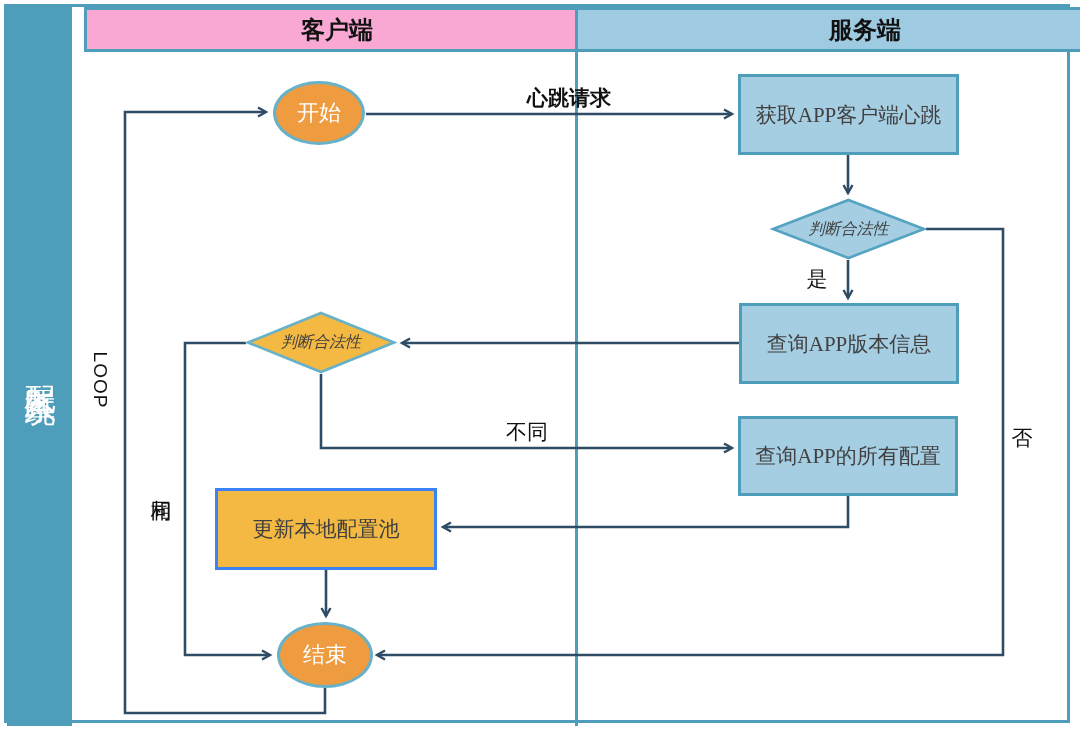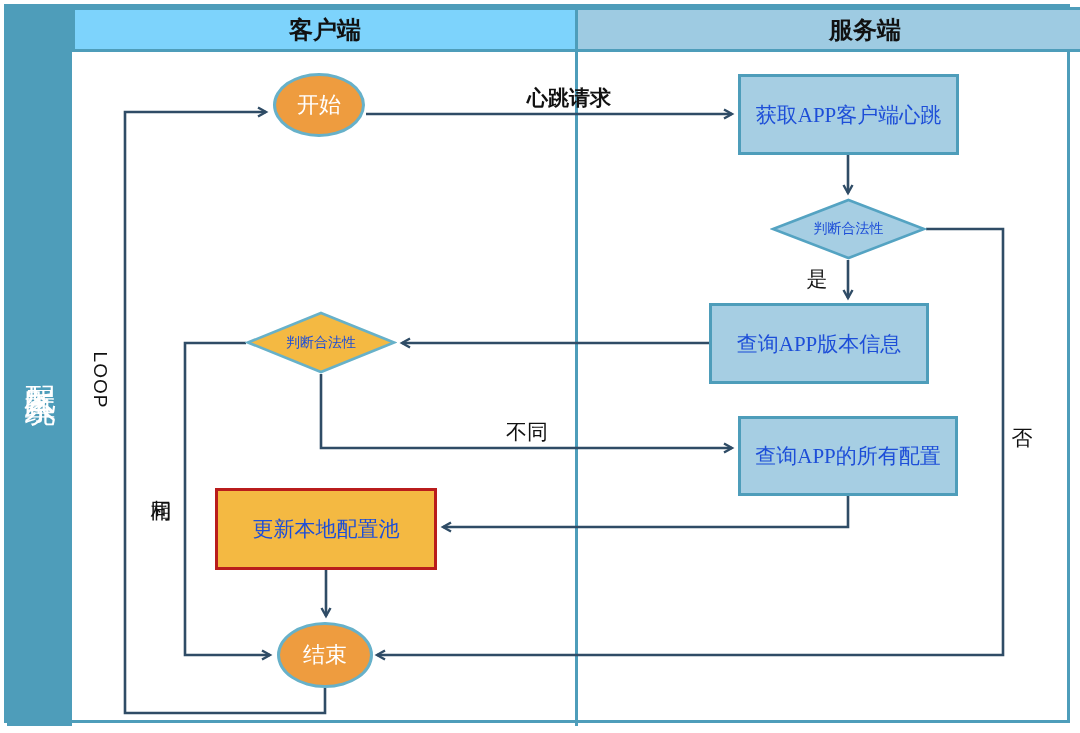--- a/index.html
+++ b/index.html
@@ -18,39 +18,39 @@
     box-sizing:border-box;
   }
   .sidebar-title{
     writing-mode:vertical-rl;text-orientation:upright;
     color:#ffffff;font-size:31px;letter-spacing:3px;font-weight:400;
   }
   .lane-header{
     position:absolute;top:7px;height:45px;display:flex;align-items:center;justify-content:center;
     font-size:24px;font-weight:bold;color:#111;border:3px solid #4E9DBA;box-sizing:border-box;
   }
-  .lane-header.client{left:72px;width:506px;background:#7dd3fc;}
+  .lane-header.client{left:84px;width:506px;background:#f9a8d4;}
   .lane-header.server{left:575px;width:580px;background:#9ECBE2;}
   .lane-divider{
     position:absolute;left:575px;top:50px;width:3px;height:676px;background:#4E9DBA;
   }
   .connectors{position:absolute;left:0;top:0;width:1080px;height:733px;pointer-events:none;}
   .node{
     position:absolute;display:flex;align-items:center;justify-content:center;
     box-sizing:border-box;text-align:center;
   }
-  .node .node-label{position:relative;z-index:2;font-size:21px;color:#1d4ed8;}
+  .node .node-label{position:relative;z-index:2;font-size:21px;color:#404040;}
   .rect-blue{background:#A6CEE3;border:3px solid #4E9DBA;}
-  .rect-orange{background:#F4B942;border:3px solid #b91c1c;}
+  .rect-orange{background:#F4B942;border:3px solid #3b82f6;}
   .ellipse{
     background:#EE9C3F;border:3px solid #67B1C9;border-radius:50%;
   }
   .ellipse .node-label{color:#ffffff;font-size:22px;}
   .diamond svg{position:absolute;left:0;top:0;width:100%;height:100%;z-index:1;}
-  .diamond .node-label{font-size:14px;}
+  .diamond .node-label{font-size:16px;font-style:italic;}
   .edge-label{
     position:absolute;font-size:21px;color:#111;text-align:center;z-index:3;
   }
   .edge-label.vertical{
     writing-mode:vertical-rl;text-orientation:upright;letter-spacing:2px;
   }
   .edge-label.rotated{
     font-family:"Liberation Sans","DejaVu Sans",sans-serif;
     font-size:19px;transform:rotate(90deg);transform-origin:center center;
     letter-spacing:1px;
@@ -88,36 +88,36 @@
       <polyline points="739,343 402,343" marker-end="url(#arrow)"></polyline>
       <polyline points="321,374 321,448 732,448" marker-end="url(#arrow)"></polyline>
       <polyline points="848,488 848,527 443,527" marker-end="url(#arrow)"></polyline>
       <polyline points="326,570 326,616" marker-end="url(#arrow)"></polyline>
       <polyline points="246,343 185,343 185,655 270,655" marker-end="url(#arrow)"></polyline>
       <polyline points="926,229 1003,229 1003,655 377,655" marker-end="url(#arrow)"></polyline>
       <polyline points="325,688 325,713 125,713 125,112 266,112" marker-end="url(#arrow)"></polyline>
     </g>
   </svg>
 
-  <div class="node ellipse" style="left:273px;top:73px;width:92px;height:64px;">
+  <div class="node ellipse" style="left:273px;top:81px;width:92px;height:64px;">
     <span class="node-label">开始</span>
   </div>
 
   <div class="node rect-blue" style="left:738px;top:74px;width:221px;height:81px;">
     <span class="node-label">获取APP客户端心跳</span>
   </div>
 
   <div class="node diamond" style="left:770px;top:198px;width:157px;height:62px;">
     <svg viewBox="0 0 157 62" preserveAspectRatio="none">
       <polygon points="78.5,2 154,31 78.5,60 3,31" fill="#A6CEE3" stroke="#54A3C2" stroke-width="2.6"></polygon>
     </svg>
     <span class="node-label">判断合法性</span>
   </div>
 
-  <div class="node rect-blue" style="left:709px;top:303px;width:220px;height:81px;">
+  <div class="node rect-blue" style="left:739px;top:303px;width:220px;height:81px;">
     <span class="node-label">查询APP版本信息</span>
   </div>
 
   <div class="node diamond" style="left:245px;top:311px;width:152px;height:63px;">
     <svg viewBox="0 0 152 63" preserveAspectRatio="none">
       <polygon points="76,2 149,31.5 76,61 3,31.5" fill="#F4B942" stroke="#67B1C9" stroke-width="2.6"></polygon>
     </svg>
     <span class="node-label">判断合法性</span>
   </div>
 

